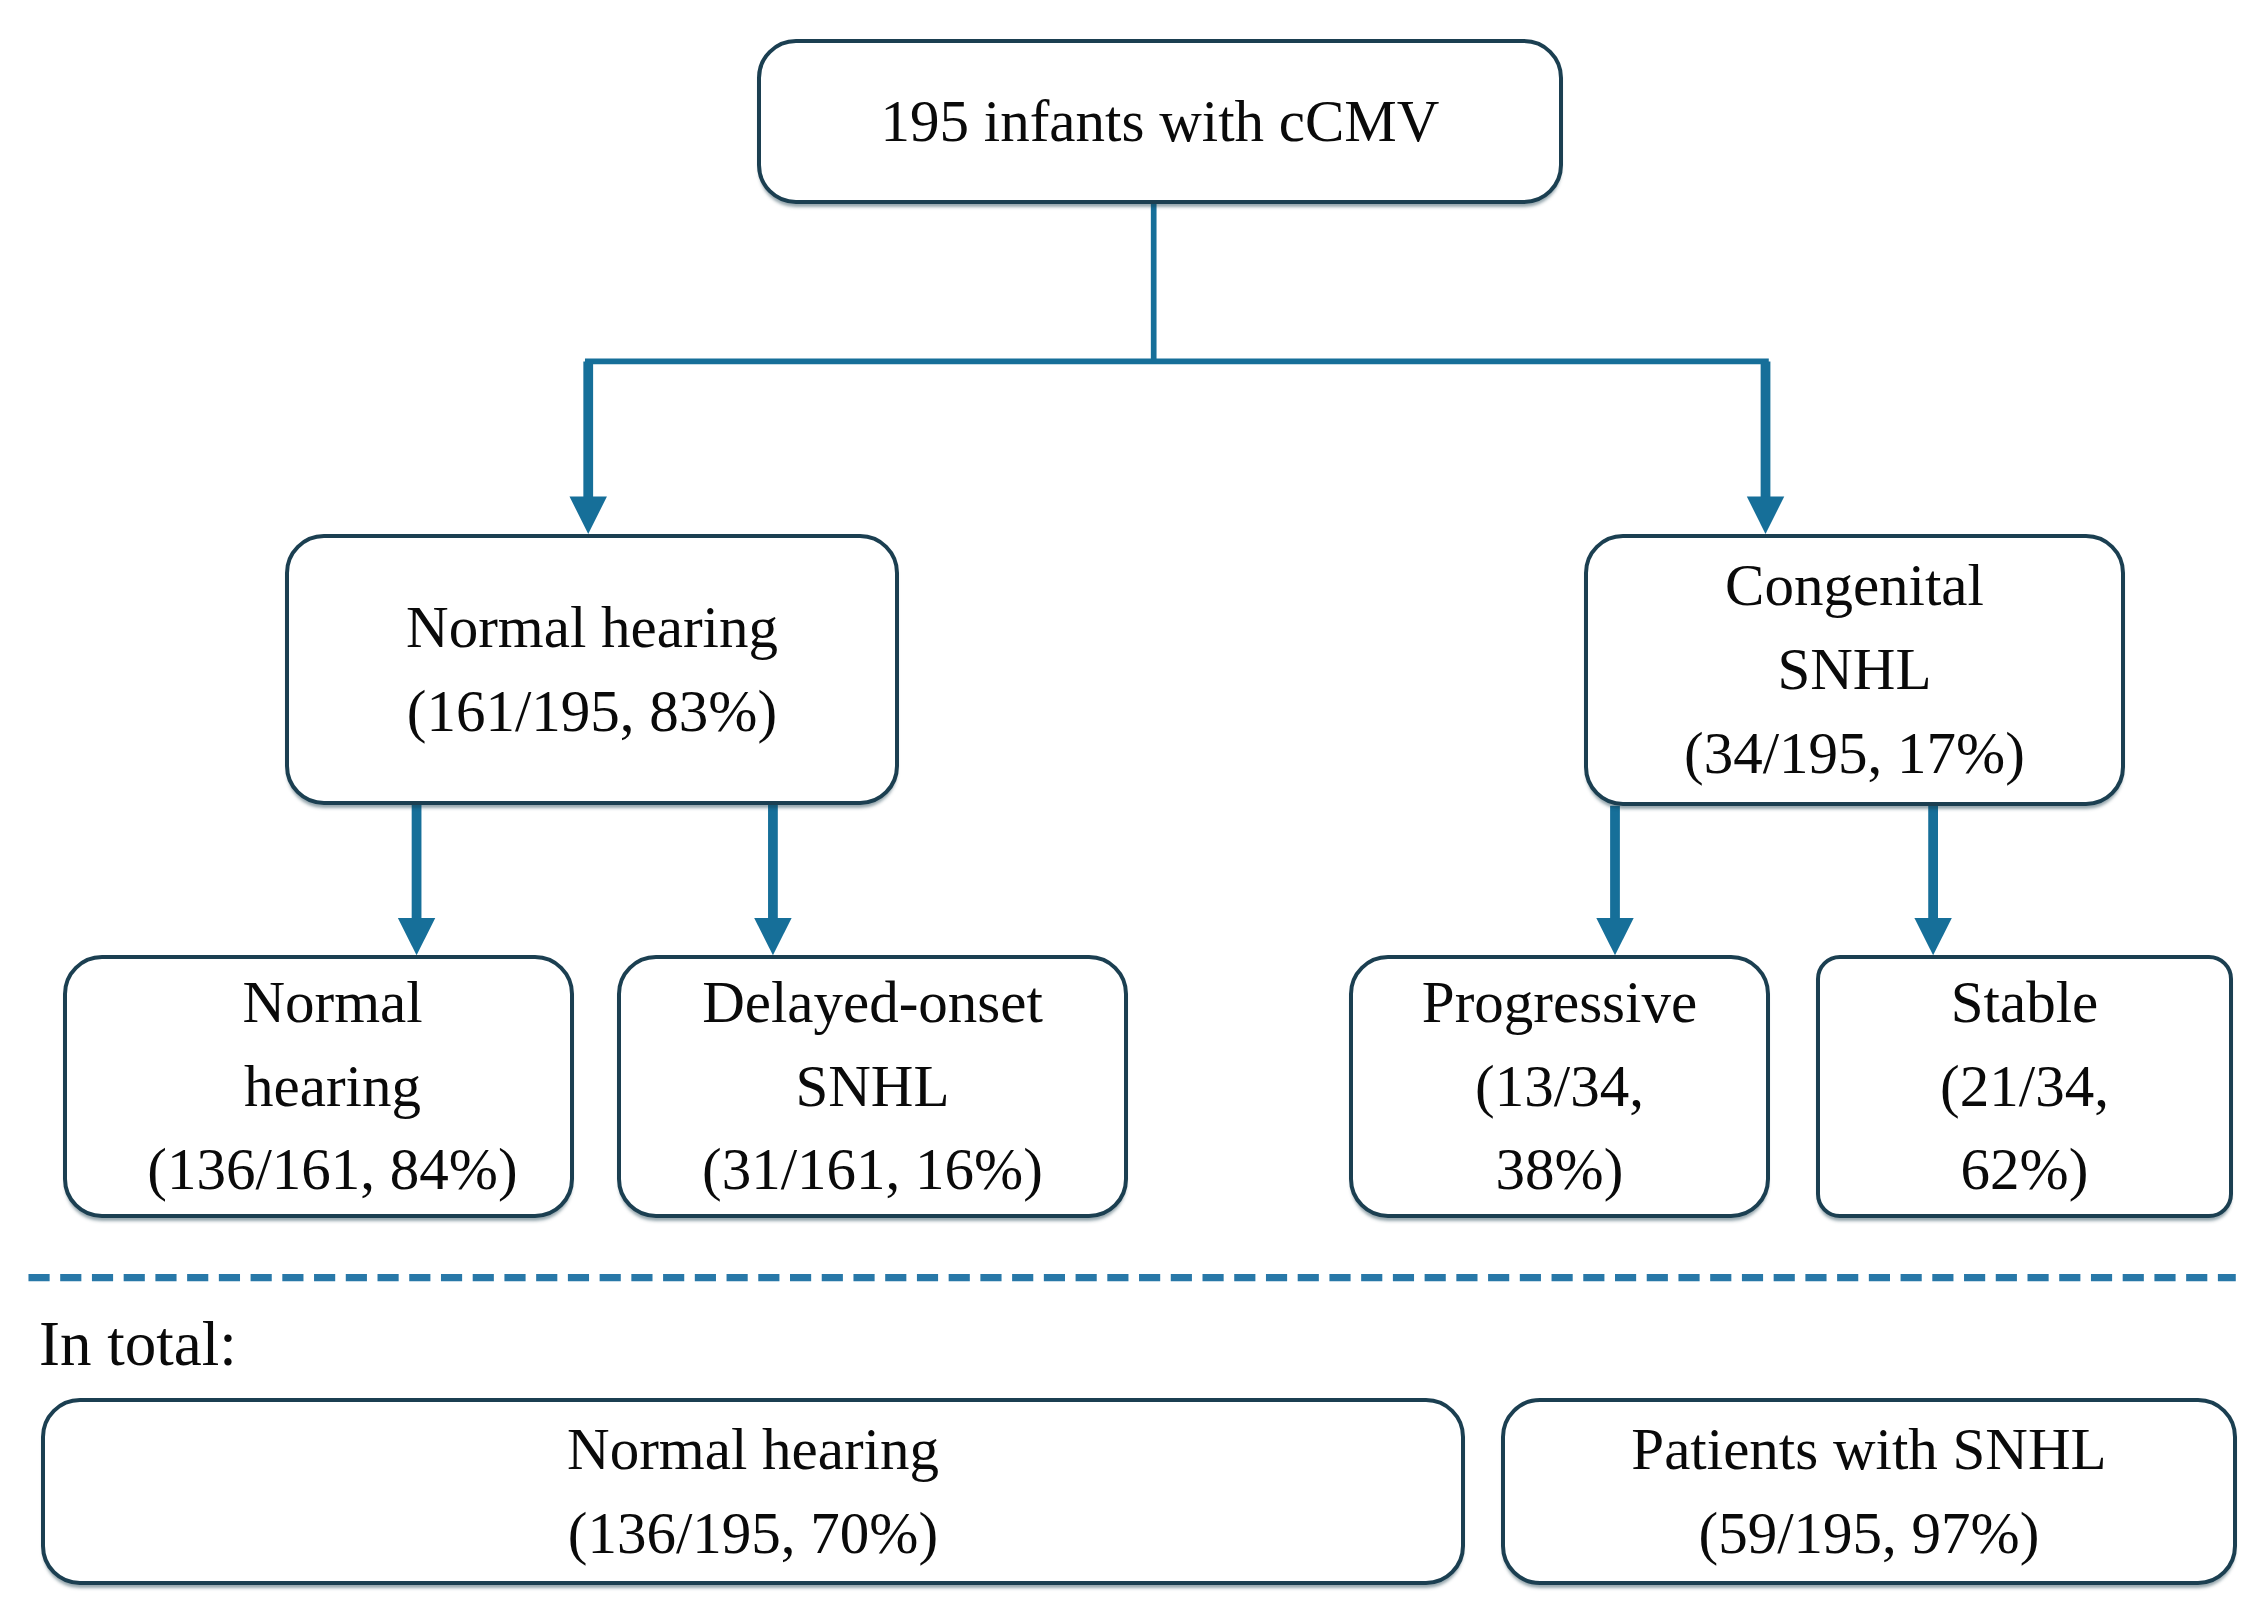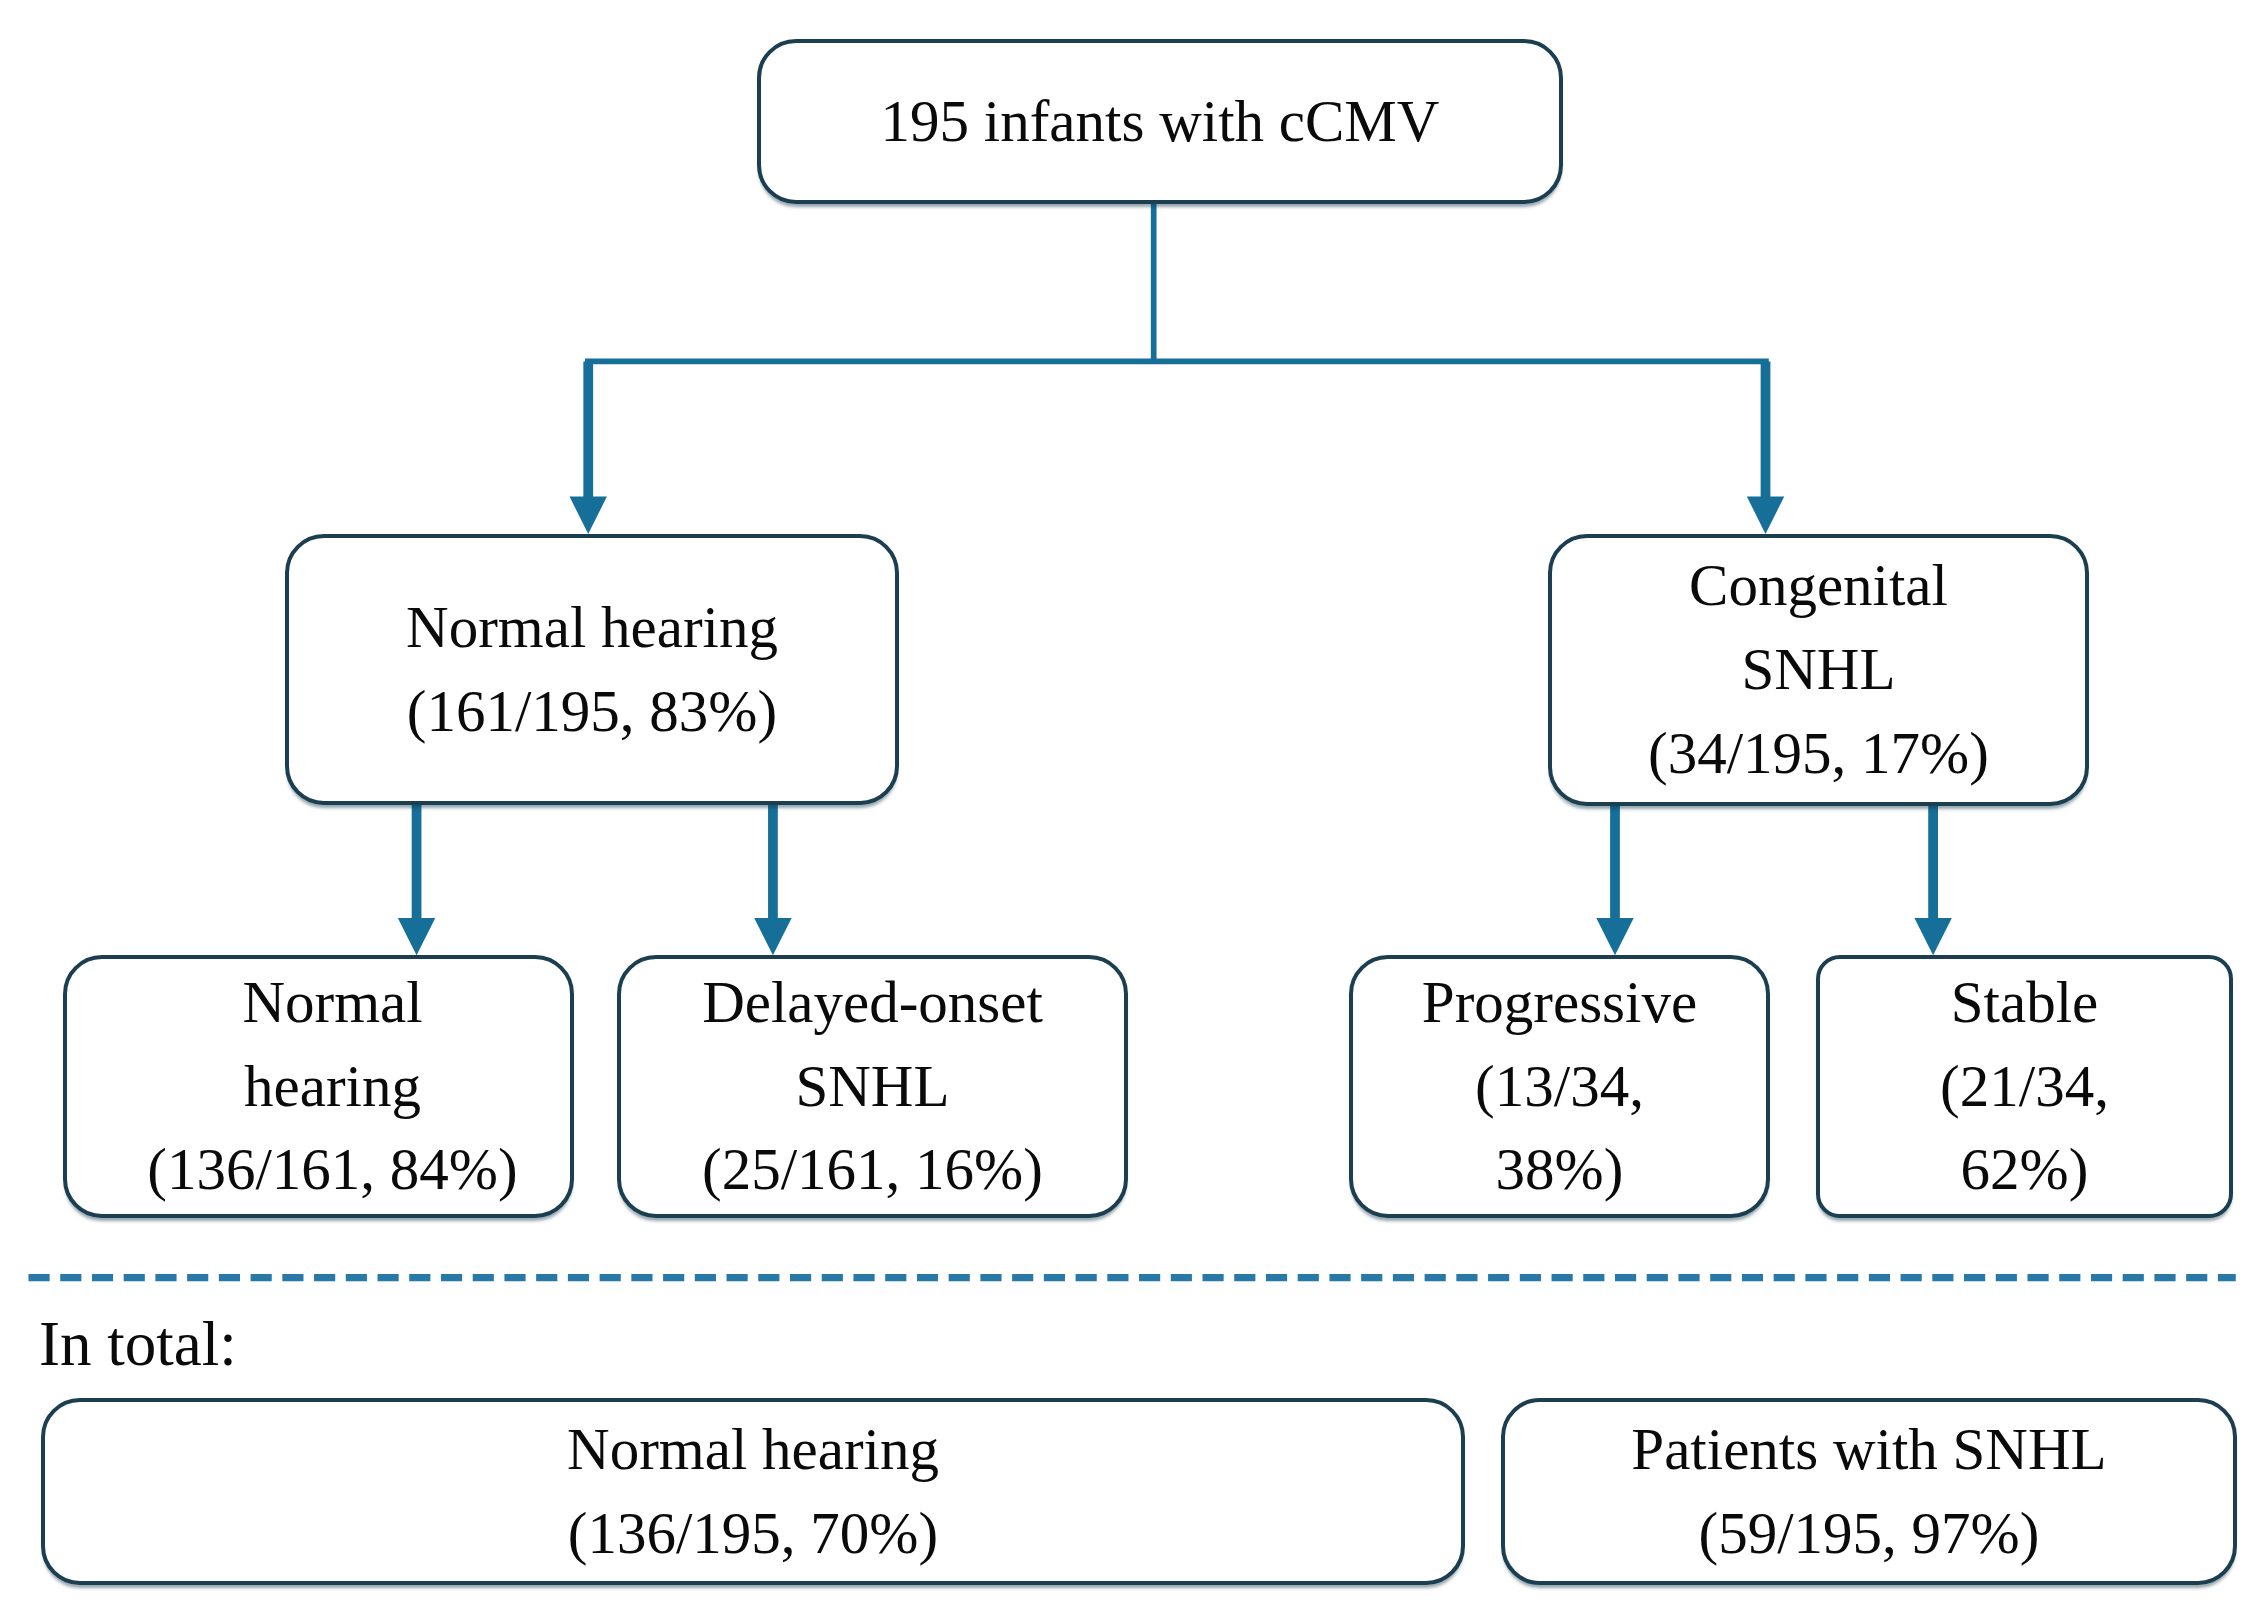--- a/index.html
+++ b/index.html
@@ -74,31 +74,31 @@
     <g>
       <path class="dash" d="M35 1570 H2748"></path>
     </g>
   </svg>
 
   <div class="node" style="left:757px;top:39px;width:806px;height:165px;">195 infants with cCMV</div>
 
   <div class="node" style="left:285px;top:534px;width:614px;height:271px;">Normal hearing
 (161/195, 83%)</div>
 
-  <div class="node" style="left:1548px;top:534px;width:541px;height:272px;">Congenital
+  <div class="node" style="left:1584px;top:534px;width:541px;height:272px;">Congenital
 SNHL
 (34/195, 17%)</div>
 
   <div class="node" style="left:63px;top:955px;width:511px;height:263px;padding-left:28px;">Normal
 hearing
 (136/161, 84%)</div>
 
   <div class="node" style="left:617px;top:955px;width:511px;height:263px;">Delayed-onset
 SNHL
-(25/161, 16%)</div>
+(31/161, 16%)</div>
 
   <div class="node" style="left:1349px;top:955px;width:421px;height:263px;">Progressive
 (13/34,
 38%)</div>
 
   <div class="node" style="left:1816px;top:955px;width:417px;height:263px;border-radius:24px;">Stable
 (21/34,
 62%)</div>
 
   <div class="total-label">In total:</div>

